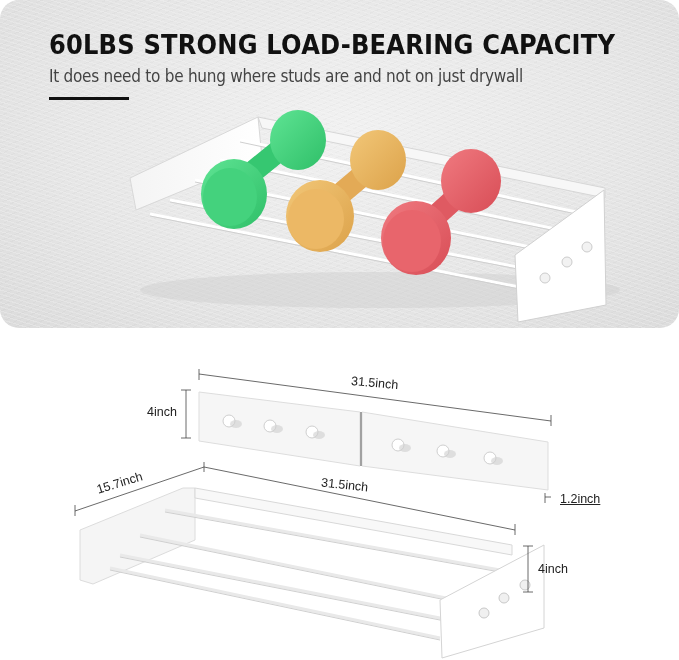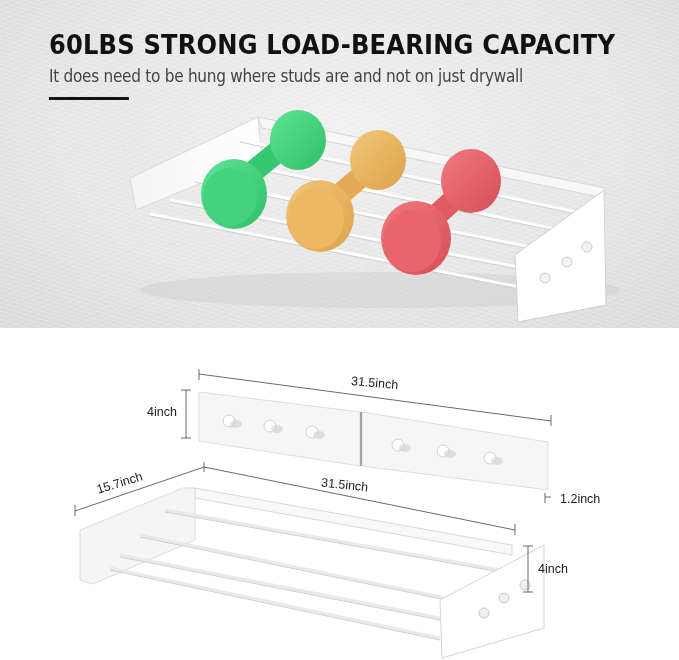--- a/index.html
+++ b/index.html
@@ -1,20 +1,20 @@
 <!DOCTYPE html>
 <html><head>
 <meta charset="utf-8">
 <style>
   html,body{margin:0;padding:0;}
   body{width:679px;height:660px;position:relative;overflow:hidden;background:#ffffff;font-family:"DejaVu Sans",sans-serif;}
   .photo{position:absolute;left:0;top:0;width:679px;height:328px;
     background:
       radial-gradient(ellipse at 50% 40%, #f1f1f1 0%, #e6e6e6 60%, #dcdcdc 100%);
-    overflow:hidden;}
+    overflow:hidden;border-radius:19px;}
   .photo .texture{position:absolute;inset:0;opacity:.35;
     background-image:
       repeating-linear-gradient(17deg, rgba(255,255,255,.6) 0 1px, transparent 1px 4px),
       repeating-linear-gradient(-23deg, rgba(0,0,0,.06) 0 1px, transparent 1px 5px);}
   .headline{position:absolute;left:49px;top:30px;font-family:"DejaVu Sans",sans-serif;font-weight:bold;
     font-size:26px;letter-spacing:0.2px;color:#111;white-space:nowrap;transform:scaleX(0.93);transform-origin:left top;}
   .subline{position:absolute;left:49px;top:66px;font-family:"DejaVu Sans",sans-serif;font-weight:normal;
     font-size:17px;color:#444;white-space:nowrap;transform:scaleX(0.9);transform-origin:left top;letter-spacing:-0.3px;}
   .underline-bar{position:absolute;left:49px;top:97px;width:80px;height:3px;background:#111;}
   svg{position:absolute;left:0;top:0;}
@@ -169,16 +169,16 @@
     <line x1="515" y1="524" x2="515" y2="535" stroke="#444" stroke-width="0.8"></line>
 
     <line x1="528" y1="546" x2="528" y2="592" stroke="#444" stroke-width="0.8"></line>
     <line x1="523" y1="546" x2="533" y2="546" stroke="#444" stroke-width="0.8"></line>
     <line x1="523" y1="592" x2="533" y2="592" stroke="#444" stroke-width="0.8"></line>
   </g>
 </svg>
 
 <div class="dimlabel" style="left:351px;top:376px;transform:rotate(5deg);">31.5inch</div>
 <div class="dimlabel" style="left:147px;top:405px;">4inch</div>
-<div class="dimlabel" style="left:560px;top:492px;">1.2inch</div>
+<div class="dimlabel" style="left:560px;top:492px;text-decoration:underline;">1.2inch</div>
 <div class="dimlabel" style="left:96px;top:476px;transform:rotate(-17deg);">15.7inch</div>
 <div class="dimlabel" style="left:321px;top:478px;transform:rotate(6deg);">31.5inch</div>
 <div class="dimlabel" style="left:538px;top:562px;">4inch</div>
 
 </body></html>

